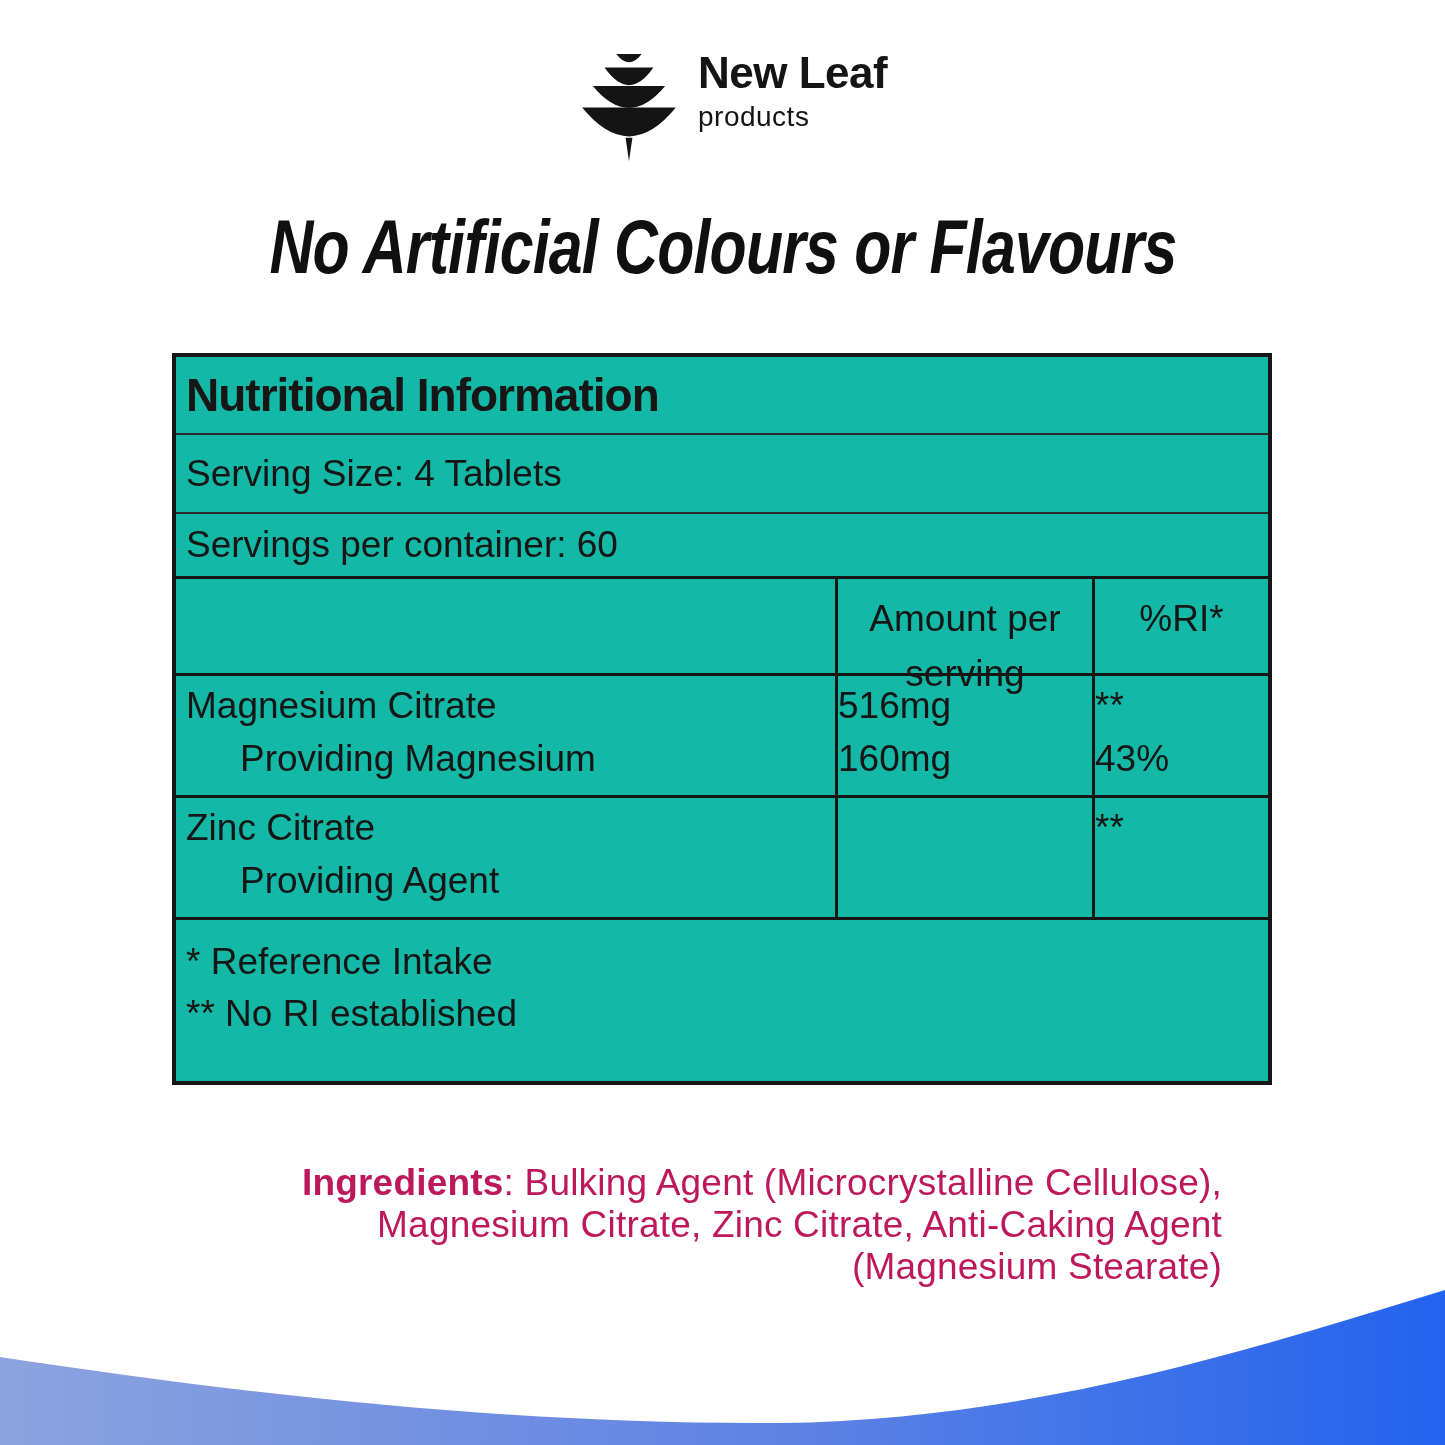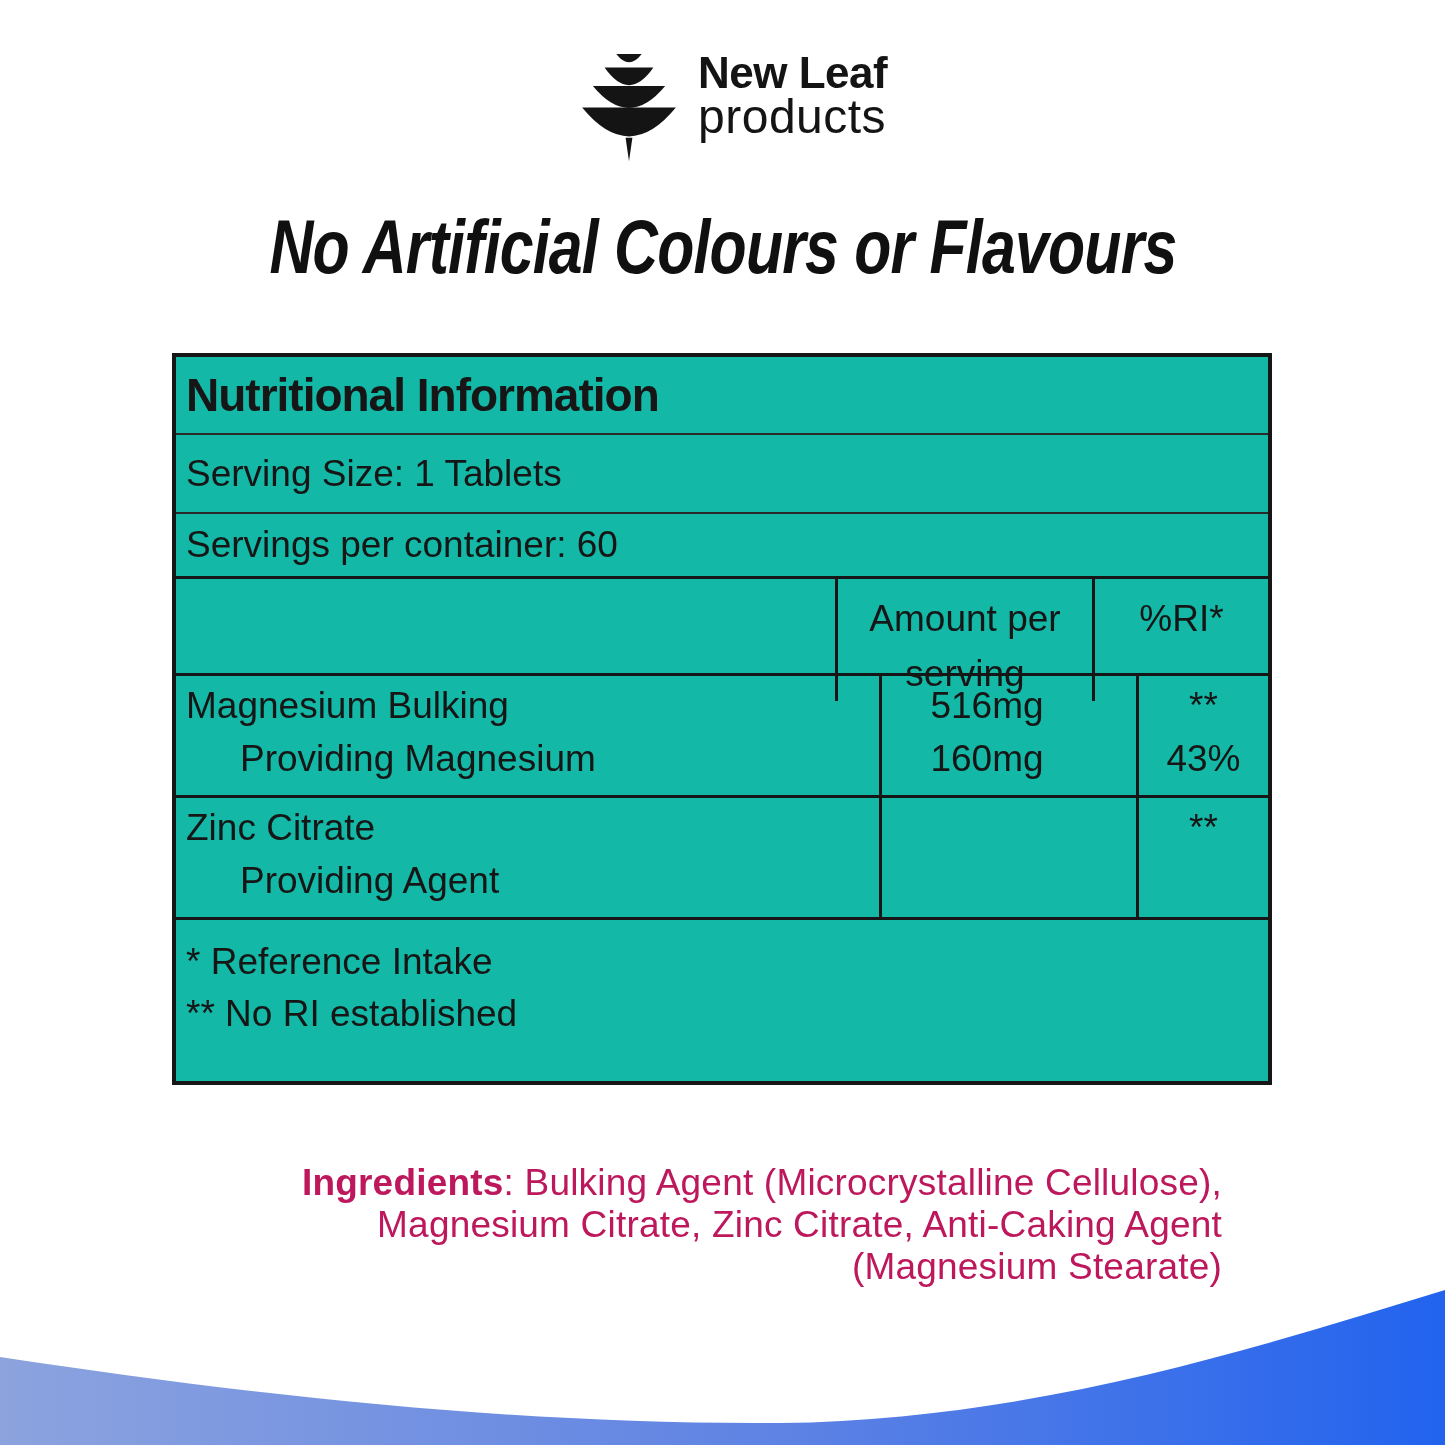--- a/index.html
+++ b/index.html
@@ -6,21 +6,21 @@
   body{
     width:1445px;height:1445px;position:relative;overflow:hidden;
     background:#ffffff;color:#161616;
     font-family:"Liberation Sans", sans-serif;
   }
   
   .logo{position:absolute;left:580px;top:50px;display:flex;align-items:flex-start;}
   .logo-icon{width:98px;height:122px;fill:#141414;flex:0 0 auto;}
   .logo-text{margin-left:20px;}
   .logo-name{font-size:44px;font-weight:700;line-height:46px;letter-spacing:-.5px;color:#141414;}
-  .logo-sub{font-size:48px;font-weight:400;line-height:42px;letter-spacing:.5px;color:#141414;}
+  .logo-sub{font-size:28px;font-weight:400;line-height:42px;letter-spacing:.5px;color:#141414;}
   
   .headline{position:absolute;top:203px;left:0;width:1445px;text-align:center;margin:0;font-style:italic;}
   .headline .hl{
     display:inline-block;font-size:76px;font-weight:700;letter-spacing:-1px;color:#101010;
     transform:scaleX(.80);transform-origin:50% 50%;white-space:nowrap;
   }
   
   .ntable{
     position:absolute;left:172px;top:353px;width:1100px;height:732px;
     border:4px solid #161616;box-sizing:border-box;background:#14b8a6;
@@ -37,21 +37,21 @@
   .c2,.c3{border-left:3px solid #161616;}
   .t-colhead{height:97px;border-bottom:3px solid #161616;font-size:37px;}
   .t-colhead .c2{display:flex;justify-content:center;align-items:flex-start;text-align:center;
     padding:12px 26px 0 26px;line-height:55px;}
   .t-colhead .c3{display:flex;justify-content:center;align-items:flex-start;
     padding-top:12px;line-height:55px;}
   .t-section{height:122px;border-bottom:3px solid #161616;font-size:37px;}
   .t-section .c1{display:flex;flex-direction:column;justify-content:space-between;
     padding:8px 0 14px 0;}
   .t-section .c2,.t-section .c3{display:flex;flex-direction:column;justify-content:space-between;
-    padding:8px 0 14px 0;text-align:center;margin-left:44px;}
+    padding:8px 0 14px 0;}
   .t-section .line{line-height:44px;min-height:44px;}
   .lbl{padding-left:10px;}
   .lbl.indent{padding-left:64px;}
   .t-foot{flex:1;font-size:37px;padding:12px 0 0 10px;}
   .t-foot .fline{line-height:44px;margin-top:8px;}
   
   .ingredients{
     position:absolute;left:222px;top:1162px;width:1000px;margin:0;
     font-size:37px;line-height:42px;text-align:right;color:#be185d;letter-spacing:.2px;
   }
@@ -77,32 +77,32 @@
       <div class="logo-sub">products</div>
     </div>
   </header>
 
   <h1 class="headline">
     <span class="hl">No Artificial Colours or Flavours</span>
   </h1>
 
   <section class="ntable">
     <div class="t-title">Nutritional Information</div>
-    <div class="t-serving">Serving Size: 1 Tablets</div>
+    <div class="t-serving">Serving Size: 4 Tablets</div>
     <div class="t-servings">Servings per container: 60</div>
 
     <div class="t-cols t-colhead">
       <div class="c1"></div>
       <div class="c2">Amount per serving</div>
       <div class="c3">%RI*</div>
     </div>
 
     <div class="t-cols t-section">
       <div class="c1">
-        <div class="line lbl">Magnesium Bulking</div>
+        <div class="line lbl">Magnesium Citrate</div>
         <div class="line lbl indent">Providing Magnesium</div>
       </div>
       <div class="c2">
         <div class="line">516mg</div>
         <div class="line">160mg</div>
       </div>
       <div class="c3">
         <div class="line">**</div>
         <div class="line">43%</div>
       </div>

